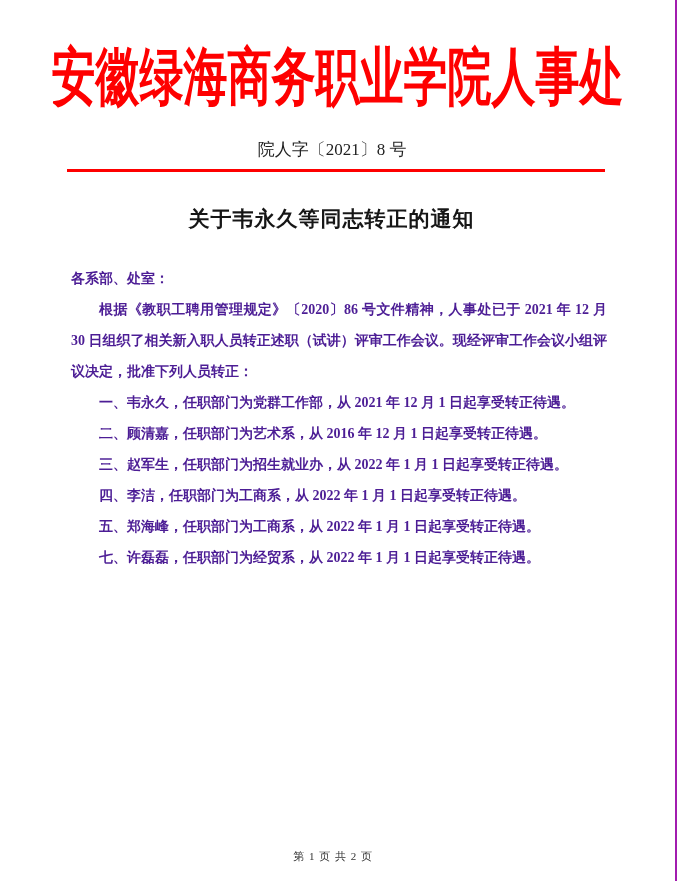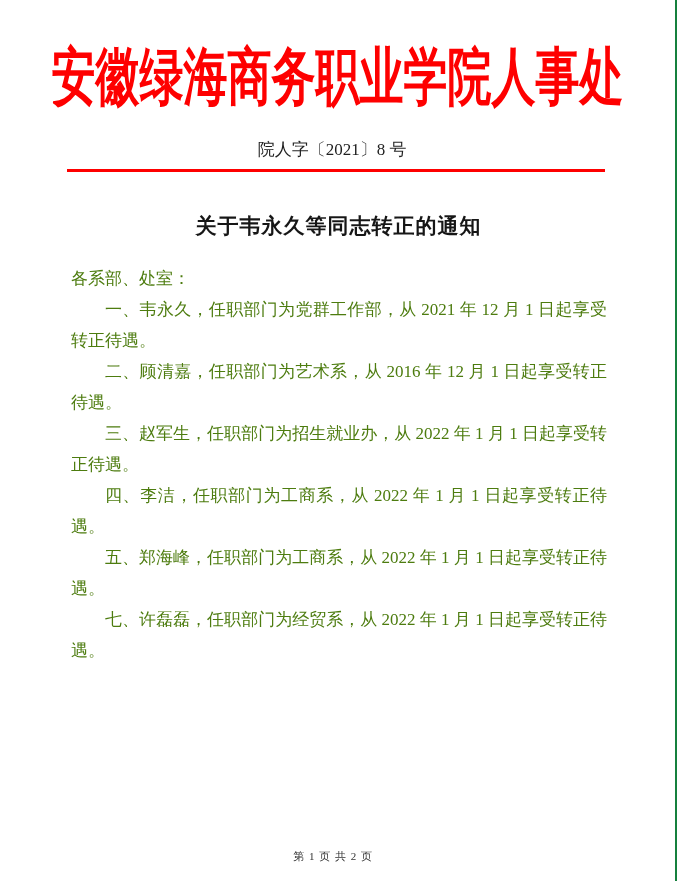--- a/index.html
+++ b/index.html
@@ -5,21 +5,21 @@
   html, body {
     margin: 0;
     padding: 0;
     background: #ffffff;
   }
   .page {
     position: relative;
     width: 677px;
     height: 881px;
     background: #ffffff;
-    border-right: 2px solid #15803d;
+    border-right: 2px solid #a21caf;
     box-sizing: border-box;
     overflow: hidden;
     font-family: "Liberation Serif", "DejaVu Serif", serif;
     color: #1f1f1f;
   }
   
   .org-title {
     position: absolute;
     top: 47px;
     left: 0;
@@ -52,37 +52,38 @@
     width: 538px;
     height: 3px;
     background: #fe0000;
   }
   
   .doc-title {
     position: absolute;
     top: 205px;
     left: 0;
     width: 663px;
-    margin: 7px;
+    margin: 0;
     text-align: center;
     font-size: 21px;
     line-height: 28px;
     font-weight: bold;
     color: #161616;
     letter-spacing: 1px;
   }
   .body-block {
     position: absolute;
     top: 263px;
     left: 71px;
     width: 536px;
-    font-size: 17px;
+    font-size: 14px;
     line-height: 31px;
     text-align: justify;
-    color: #4d7c0f;
+    color: #4c1d95;
+    font-weight: bold;
   }
   .body-block p {
     margin: 0;
   }
   .indent {
     text-indent: 2em;
   }
   
   .page-footer {
     position: absolute;
@@ -104,20 +105,21 @@
   <h1 class="org-title">安徽绿海商务职业学院人事处</h1>
 
   <div class="doc-number">院人字〔2021〕8 号</div>
 
   <div class="red-rule"></div>
 
   <h2 class="doc-title">关于韦永久等同志转正的通知</h2>
 
   <div class="body-block">
     <p>各系部、处室：</p>
+    <p class="indent">根据《教职工聘用管理规定》〔2020〕86 号文件精神，人事处已于 2021 年 12 月 30 日组织了相关新入职人员转正述职（试讲）评审工作会议。现经评审工作会议小组评议决定，批准下列人员转正：</p>
     <p class="indent">一、韦永久，任职部门为党群工作部，从 2021 年 12 月 1 日起享受转正待遇。</p>
     <p class="indent">二、顾清嘉，任职部门为艺术系，从 2016 年 12 月 1 日起享受转正待遇。</p>
     <p class="indent">三、赵军生，任职部门为招生就业办，从 2022 年 1 月 1 日起享受转正待遇。</p>
     <p class="indent">四、李洁，任职部门为工商系，从 2022 年 1 月 1 日起享受转正待遇。</p>
     <p class="indent">五、郑海峰，任职部门为工商系，从 2022 年 1 月 1 日起享受转正待遇。</p>
     <p class="indent">七、许磊磊，任职部门为经贸系，从 2022 年 1 月 1 日起享受转正待遇。</p>
   </div>
 
   <div class="page-footer">第 1 页 共 2 页</div>
 

